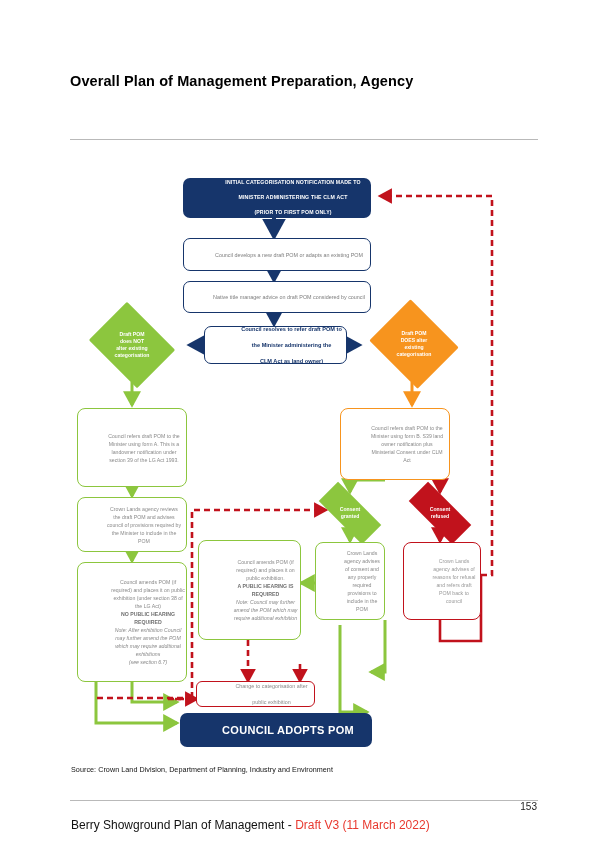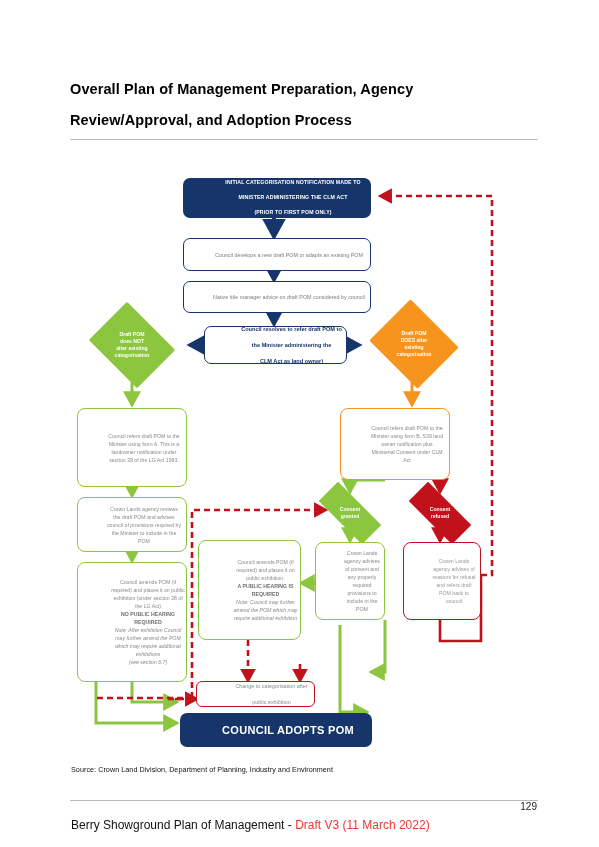--- a/index.html
+++ b/index.html
@@ -3,21 +3,21 @@
 <meta charset="utf-8">
 <style>
   html,body{margin:0;padding:0;background:#ffffff;}
   body{width:599px;height:847px;position:relative;font-family:"Liberation Sans",sans-serif;color:#000;overflow:hidden;}
 
   .page{position:absolute;inset:0;background:#fff;}
 
   
   .hdr{position:absolute;left:70px;top:68px;width:470px;}
   .hdr .l1{font-size:14.5px;font-weight:bold;letter-spacing:.2px;line-height:18px;}
-  .hdr .l2{font-size:14.5px;font-weight:bold;letter-spacing:.1px;line-height:19px;margin-top:12px;}
+  .hdr .l2{font-size:14.5px;font-weight:bold;letter-spacing:.1px;line-height:19px;margin-top:4px;}
   .hdr-rule{position:absolute;left:70px;top:139px;width:468px;height:1px;background:#b9b9b9;}
 
   
   .chart{position:absolute;left:0;top:0;width:599px;height:847px;}
   .svg-layer{position:absolute;left:0;top:0;width:599px;height:847px;}
 
   .node{position:absolute;box-sizing:border-box;display:flex;align-items:center;justify-content:center;text-align:center;padding-left:24px;}
   .node span{display:block;width:100%;padding:0 4px;}
 
   
@@ -52,21 +52,20 @@
   .footline{position:absolute;left:71px;top:818px;font-size:12px;color:#111;}
   .footline .red{color:#e8392f;}
 </style>
 </head>
 <body>
 
 <div class="page">
 
   <div class="hdr">
     <div class="l2">Overall Plan of Management Preparation, Agency</div>
-    <div class="l2">Review/Approval, and Adoption Process</div>
   </div>
   <div class="hdr-rule"></div>
 
   <div class="chart">
 
     <svg class="svg-layer" viewBox="0 0 599 847">
       <defs>
         <marker id="mnavy" markerWidth="6" markerHeight="6" refX="4.6" refY="3" orient="auto">
           <path d="M0,0 L5.5,3 L0,6 z" fill="#16356b"></path>
         </marker>
@@ -241,18 +240,18 @@
     </div>
 
     <div class="node navy-adopt" style="left:180px;top:713px;width:192px;height:34px;">
       <span>COUNCIL ADOPTS POM</span>
     </div>
 
   </div>
 
   <div class="source">Source:  Crown Land Division, Department of Planning, Industry and Environment</div>
   <div class="foot-rule"></div>
-  <div class="pagenum">129</div>
+  <div class="pagenum">153</div>
   <div class="footline">
     <span>Berry Showground Plan of Management  -  </span><span class="red">Draft V3 (11 March 2022)</span>
   </div>
 
 </div>
 
 </body></html>

